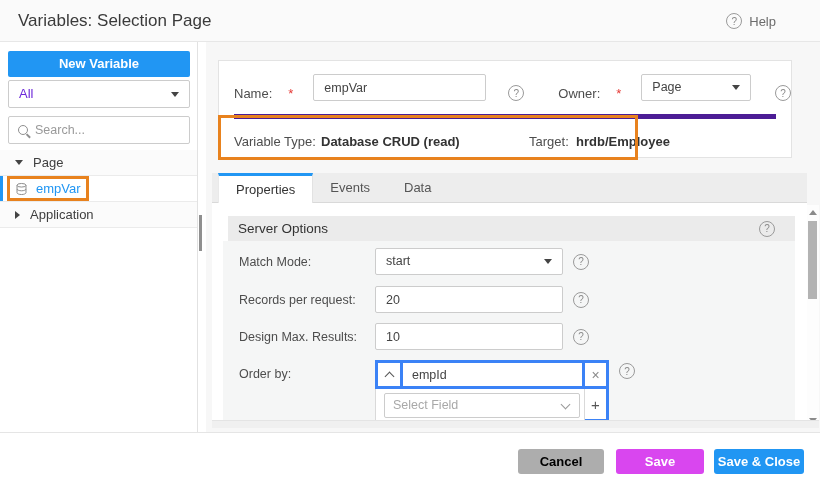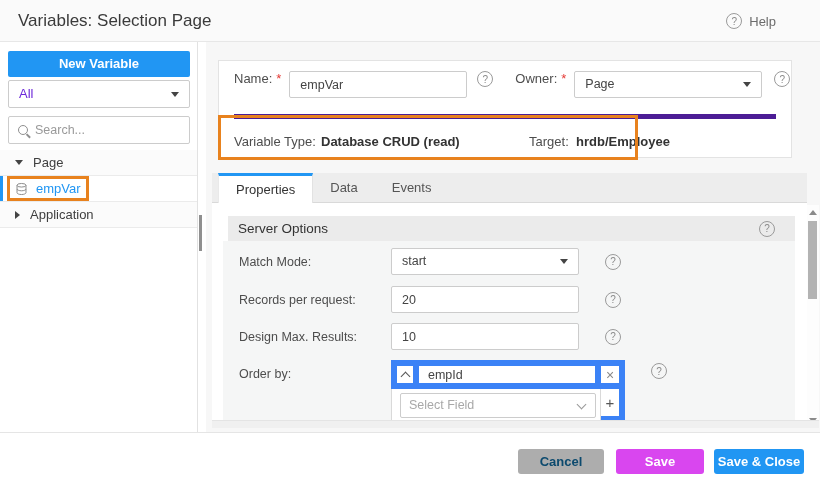--- a/index.html
+++ b/index.html
@@ -45,21 +45,21 @@
   .tree-label { font-size:13px; }
   .empvar-label { color:#2196F3; margin-left:8px; }
   .db-icon { margin-left:15px; display:inline-flex; }
   .annotation { position:absolute; border:3px solid #E8821E; pointer-events:none; z-index:5; }
   .empvar-annotation { left:7px; top:0px; width:82px; height:25px; }
 
   
   .main { position:absolute; top:42px; left:206px; right:0; bottom:56px; background:#f7f7f7; }
 
   .info-panel { position:absolute; left:12px; top:18px; width:574px; height:98px; background:#fff; border:1px solid #e3e3e3; }
-  .info-row1 { display:flex; align-items:flex-start; padding:10px 0 0 15px; height:40px; }
+  .info-row1 { display:flex; align-items:flex-end; padding:10px 0 0 15px; height:40px;gap:12px; }
   .lbl { color:#4d4d4d; }
   .req { color:#e53935; margin:0 4px 0 4px; }
   .text-input { height:27px; border:1px solid #ccc; border-radius:2px; background:#fff; font-size:12.5px; color:#444;
                 padding-left:10px; outline:none; font-family:"Liberation Sans", sans-serif; }
   .name-input { width:178px; margin-left:4px; }
   .owner-label { margin-left:22px; }
   .fake-select { position:relative; height:27px; border:1px solid #ccc; border-radius:2px; background:#fff;
                  line-height:25px; padding-left:10px; font-size:12.5px; color:#444; cursor:pointer; }
   .owner-select { width:188px; margin-left:4px; }
   .fake-select .tri-down { position:absolute; right:10px; top:10px; }
@@ -77,28 +77,28 @@
   .tab { padding:0 17px; line-height:30px; color:#555; font-size:13px; cursor:pointer; }
   .tab.active { background:#fff; border-top:3px solid #2196F3; border-right:1px solid #e2e2e2; border-left:1px solid #e9e9e9;
                 line-height:27px; color:#333; margin-left:6px; margin-bottom:-1px; }
 
   
   .tab-content { position:absolute; left:6px; right:13px; top:161px; bottom:4px; background:#fff; }
   .section-header { position:absolute; left:16px; right:12px; top:13px; height:25px; background:#ebebeb;
                     display:flex; align-items:center; padding:0 20px 0 10px; }
   .section-title { font-size:13.5px; color:#333; flex:1; }
   .section-body { position:absolute; left:11px; right:12px; top:38px; height:182px; background:#f5f6f6; }
-  .form-row { position:absolute; left:16px; display:flex; align-items:center;gap:16px; }
+  .form-row { position:absolute; left:16px; display:flex; align-items:center; }
   .form-label { width:136px; color:#4d4d4d; font-size:12.5px; }
   .ctl-select { width:188px; }
   .ctl-input { width:188px; }
 
   
   .orderby-grid { display:grid; grid-template-columns:28px 182px 24px; grid-template-rows:29px 33px; background:#fff; }
-  .ob-cell { border:6px solid #3b82f6; display:flex; align-items:center; justify-content:center; background:#fff; }
+  .ob-cell { border:3px solid #3b82f6; display:flex; align-items:center; justify-content:center; background:#fff; }
   .ob-dir { cursor:pointer; }
   .ob-field { border-left:none; justify-content:flex-start; }
   .ob-field input { border:none; outline:none; width:100%; padding-left:9px; font-size:12.5px; color:#444;
                     font-family:"Liberation Sans", sans-serif; background:transparent; }
   .ob-remove { border-left:none; color:#8a8a8a; font-size:14px; cursor:pointer; }
   .ob-row2 { grid-column:1 / span 2; border:1px solid #d9d9d9; border-top:none; background:#fff; display:flex; align-items:center; }
   .ob-add { border-top:none; border-left:none; color:#555; font-size:15px; cursor:pointer; }
   .select-field { position:relative; margin-left:8px; width:196px; height:25px; border:1px solid #ccc; border-radius:2px;
                   line-height:23px; padding-left:8px; color:#a8a8a8; font-size:12.5px; cursor:pointer; background:#fff; }
   .chev-up { display:inline-block; width:7px; height:7px; border-left:1.5px solid #555; border-top:1.5px solid #555;
@@ -112,21 +112,21 @@
            border-right:4px solid transparent; border-bottom:5px solid #8a8a8a; cursor:pointer; }
   .vs-thumb { position:absolute; top:16px; left:1px; width:9px; height:78px; background:#b3b3b3; cursor:pointer; }
   .vs-down { position:absolute; bottom:5px; left:2px; width:0; height:0; border-left:4px solid transparent;
              border-right:4px solid transparent; border-top:5px solid #8a8a8a; cursor:pointer; }
   .bottom-strip { position:absolute; left:0; right:-12px; bottom:0; height:8px; background:#f0f0f0; border-top:1px solid #e4e4e4; }
 
   
   .footer { position:absolute; left:0; right:0; bottom:0; height:56px; background:#fff; border-top:1px solid #e5e5e5; }
   .btn { position:absolute; top:16px; height:25px; border-radius:3px; text-align:center; line-height:25px;
          font-size:13px; font-weight:bold; cursor:pointer; }
-  .btn-cancel { right:216px; width:86px; background:#adadad; color:#0c4a6e; }
+  .btn-cancel { right:216px; width:86px; background:#adadad; color:#000000; }
   .btn-save { right:116px; width:88px; background:#d946ef; color:#fff; }
   .btn-saveclose { right:16px; width:90px; background:#2196F3; color:#fff; }
 </style>
 </head>
 <body>
 
 <div class="app">
 
   <div class="header">
     <div class="header-title">Variables: Selection Page</div>
@@ -195,22 +195,22 @@
         <span class="vt-label">Variable Type:</span>
         <span class="vt-value">Database CRUD (read)</span>
         <span class="tg-label">Target:</span>
         <span class="tg-value">hrdb/Employee</span>
       </div>
     </div>
     <div class="annotation vt-annotation"></div>
 
     <div class="tabs-bar">
       <div class="tab active">Properties</div>
+      <div class="tab">Events</div>
       <div class="tab">Data</div>
-      <div class="tab">Events</div>
     </div>
 
     <div class="tab-content">
       <div class="section-header">
         <span class="section-title">Server Options</span>
         <span class="help-icon">?</span>
       </div>
 
       <div class="section-body">
 

